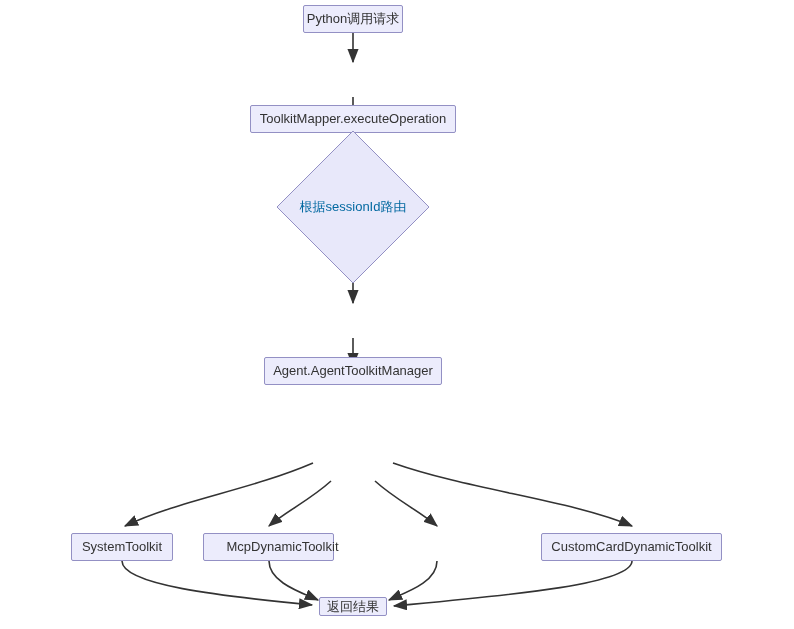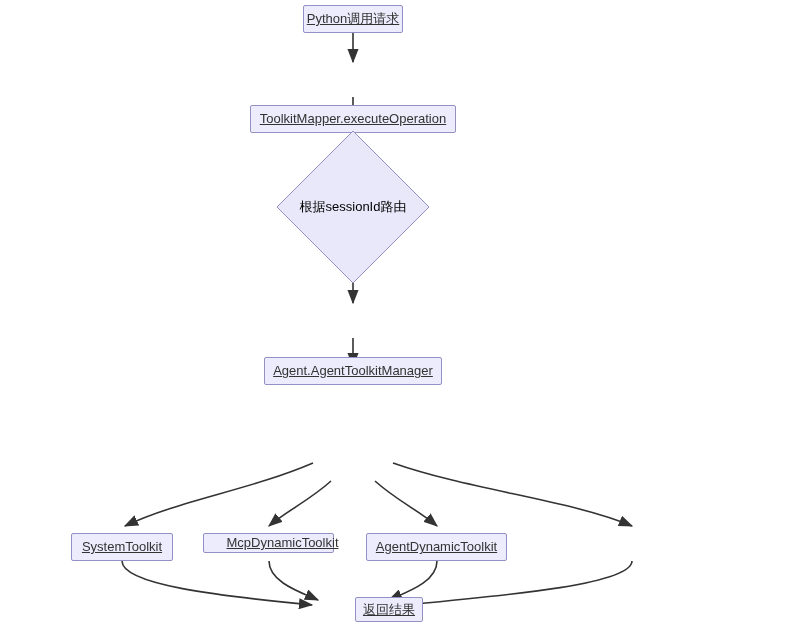--- a/index.html
+++ b/index.html
@@ -30,21 +30,20 @@
   .node {
     position: absolute;
     box-sizing: border-box;
     display: flex;
     align-items: center;
     justify-content: center;
     color: #333333;
     font-size: 13px;
     line-height: 1.2;
     white-space: nowrap;
-    text-decoration: underline;
   }
   .node-rect {
     background: #ECECFC;
     border: 1px solid #9390C4;
     border-radius: 2px;
   }
   .node-diamond-wrap {
     position: absolute;
     box-sizing: border-box;
   }
@@ -57,21 +56,21 @@
   }
   .node-diamond-label {
     position: absolute;
     left: 0;
     top: 0;
     width: 100%;
     height: 100%;
     display: flex;
     align-items: center;
     justify-content: center;
-    color: #000000;
+    color: #0369a1;
     font-size: 13px;
     white-space: nowrap;
   }
 </style>
 </head>
 <body>
 
 <div id="diagram-root">
 
   <svg id="edge-layer" viewBox="0 0 794 629" width="794" height="629" xmlns="http://www.w3.org/2000/svg">
@@ -113,26 +112,26 @@
 
   <div class="node node-rect" style="left: 264px; top: 310px; width: 178px; height: 28px; margin-top: 47px;">
     <span>Agent.AgentToolkitManager</span>
   </div>
 
 
   <div class="node node-rect" style="left: 71px; top: 533px; width: 102px; height: 28px;">
     <span>SystemToolkit</span>
   </div>
 
-  <div class="node node-rect" style="left: 203px; top: 533px; width: 131px; height: 20px; padding-left: 28px;">
+  <div class="node node-rect" style="left: 203px; top: 533px; width: 131px; height: 28px; padding-left: 28px;">
     <span>McpDynamicToolkit</span>
   </div>
 
-  <div class="node node-rect" style="left: 366px; top: 533px; width: 141px; height: 28px;">
-    <span>AgentDynamicToolkit</span>
+
+  <div class="node node-rect" style="left: 541px; top: 533px; width: 181px; height: 28px;">
+    <span>CustomCardDynamicToolkit</span>
   </div>
 
-
-  <div class="node node-rect" style="left: 319px; top: 597px; width: 68px; height: 25px; margin-left: 36px;">
+  <div class="node node-rect" style="left: 319px; top: 597px; width: 68px; height: 19px;">
     <span>返回结果</span>
   </div>
 
 </div>
 
 </body></html>

